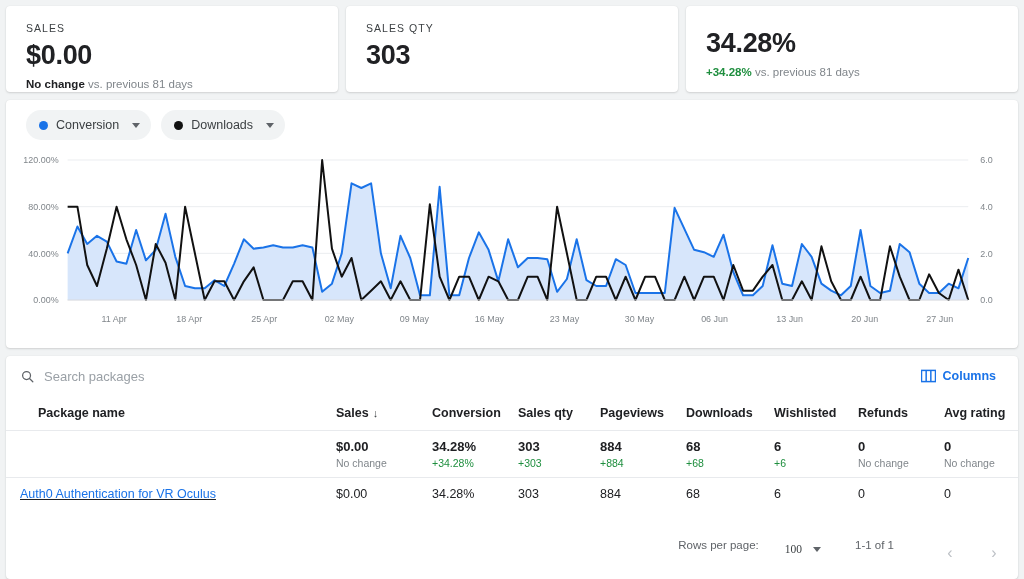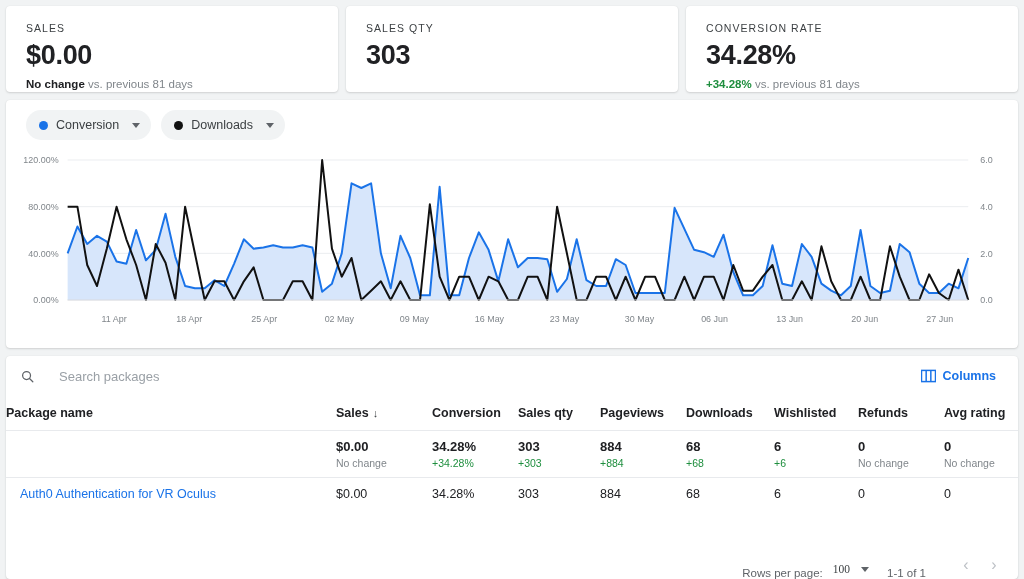--- a/index.html
+++ b/index.html
@@ -47,48 +47,48 @@
   .plot-wrap { flex: 1; position: relative; padding: 0 6px 0 0; }
   .plot-svg { display: block; width: 100%; height: 100%; }
 
   
   .table-card {
     background: #fff; border-radius: 4px; flex: 1;
     box-shadow: 0 1px 2px rgba(60,64,67,.18), 0 0 1px rgba(60,64,67,.10);
     display: flex; flex-direction: column; overflow: hidden;
   }
   .table-toolbar { height: 40px; display: flex; align-items: center; padding: 0 14px; gap: 8px; }
-  .search-box { display: flex; align-items: flex-end; gap: 24px; flex: 1; }
+  .search-box { display: flex; align-items: flex-end; gap: 9px; flex: 1; }
   .search-input {
     border: none; outline: none; font-size: 13px; color: #3c4043;
     font-family: inherit; background: transparent; width: 260px; padding: 0;
   }
   .search-input::placeholder { color: #9aa0a6; }
   .columns-btn {
     display: inline-flex; align-items: flex-start; gap: 7px; background: none; border: none;
     color: #1a73e8; font-size: 12.5px; font-weight: 700; cursor: pointer;
     font-family: inherit; padding: 6px 8px; border-radius: 4px;
   }
   table { width: 100%; border-collapse: collapse; table-layout: fixed; }
   th {
     font-size: 12.5px; font-weight: 700; color: #202124; text-align: left;
     padding: 10px 8px 10px 0; border-bottom: 1px solid #e8eaed; white-space: nowrap;
   }
-  th:first-child { padding-left: 0; }
+  th:first-child { padding-left: 32px; }
   .sort-arrow { font-size: 11px; margin-left: 4px; color: #3c4043; }
   td { padding: 9px 8px 9px 0; font-size: 12.5px; color: #202124; vertical-align: top; }
-  td:first-child { padding-left: 14px; }
+  td:first-child { padding-left: 14px; text-decoration: underline; }
   tr.summary-row td { border-bottom: 1px solid #e8eaed; padding-top: 8px; padding-bottom: 8px; }
   .cell-main { font-weight: 700; font-size: 13px; color: #202124; }
   .cell-sub { font-size: 10.5px; margin-top: 3px; color: #80868b; }
   .cell-sub.pos { color: #1e8e3e; }
   .pkg-link { color: #1a73e8; text-decoration: none; font-size: 12.5px; }
   .table-body-spacer { flex: 1; }
   .pagination {
-    display: flex; align-items: flex-end; justify-content: flex-end; gap: 0;
+    display: flex; align-items: flex-start; justify-content: flex-end; gap: 16px;
     padding: 0 10px 0 0; height: 40px; font-size: 11.5px; color: #5f6368;
   }
   .rpp-label { margin-right: 8px; }
   .rpp-select {
     display: inline-flex; align-items: center; gap: 6px; cursor: pointer;
     background: none; border: none; font-family: Liberation Serif, serif; font-size: 11.5px; color: #3c4043;
     padding: 4px 2px;
   }
   .range-label { margin: 0 26px 0 16px; color: #5f6368; }
   .pg-btn {
@@ -113,21 +113,20 @@
         <span>vs. previous 81 days</span>
       </div>
     </div>
 
     <div class="kpi-card">
       <div class="kpi-label">SALES QTY</div>
       <div class="kpi-value">303</div>
     </div>
 
     <div class="kpi-card">
-      <div class="kpi-label">CONVERSION RATE</div>
       <div class="kpi-value">34.28%</div>
       <div class="kpi-sub">
         <span class="kpi-delta pos">+34.28%</span>
         <span>vs. previous 81 days</span>
       </div>
     </div>
 
   </div>
 
   <div class="chart-card">

